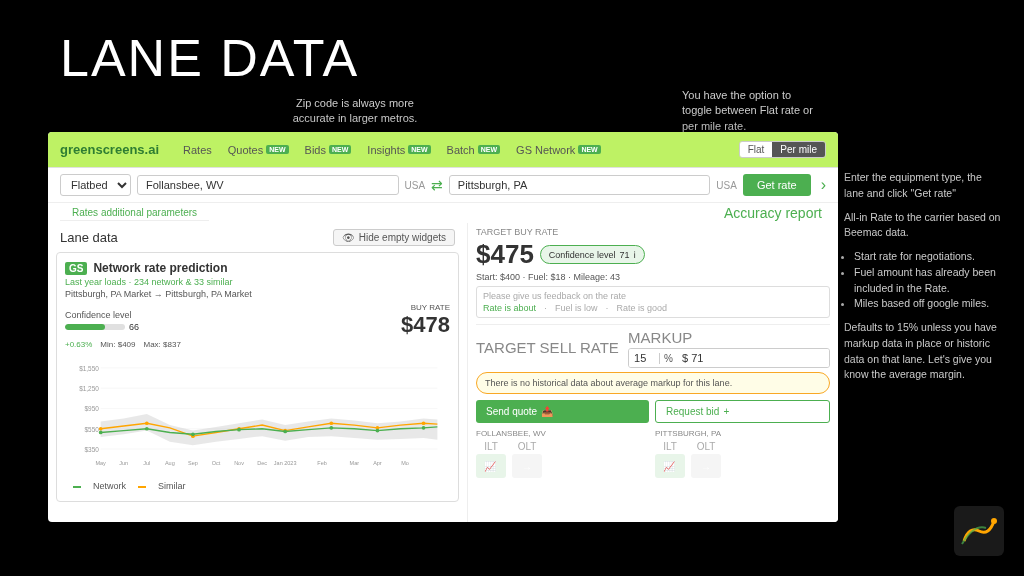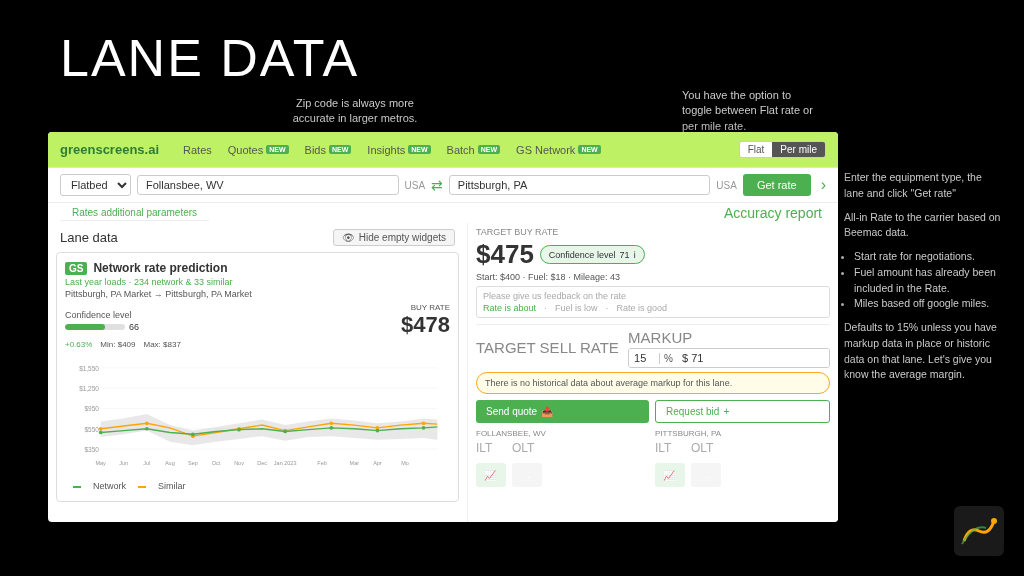--- a/index.html
+++ b/index.html
@@ -582,23 +582,24 @@
     }
 
     .city-name {
       font-size: 8px;
       color: #888;
       text-transform: uppercase;
       margin-bottom: 3px;
     }
 
     .ilt-label {
-      font-size: 12px;
+      font-size: 10px;
       color: #aaa;
-      margin-bottom: 8px;
+      text-align: center;
+      margin-bottom: 2px;
     }
 
     .city-card {
       width: 30px;
       height: 24px;
       border-radius: 3px;
       display: flex;
       align-items: center;
       justify-content: center;
       cursor: pointer;

